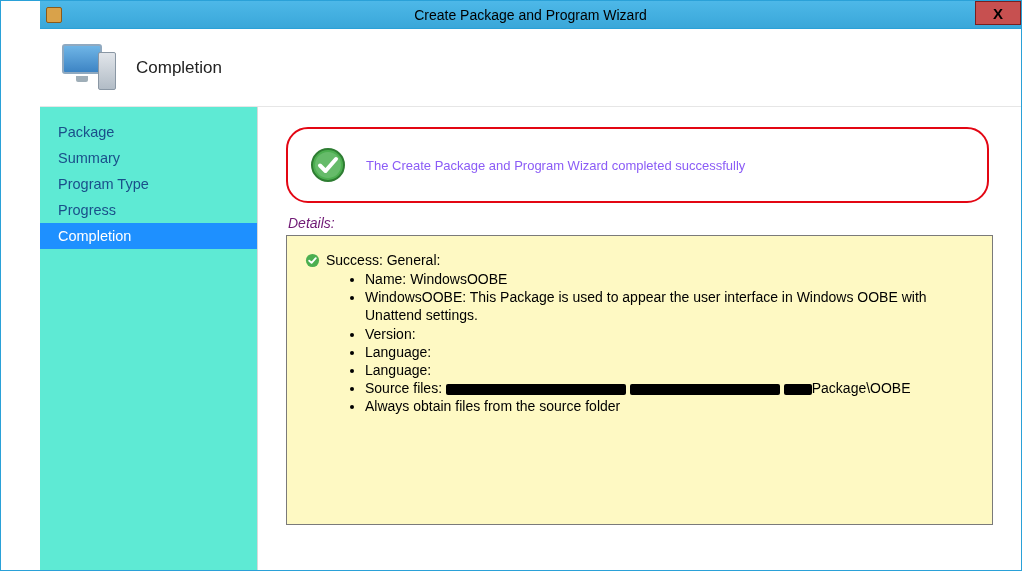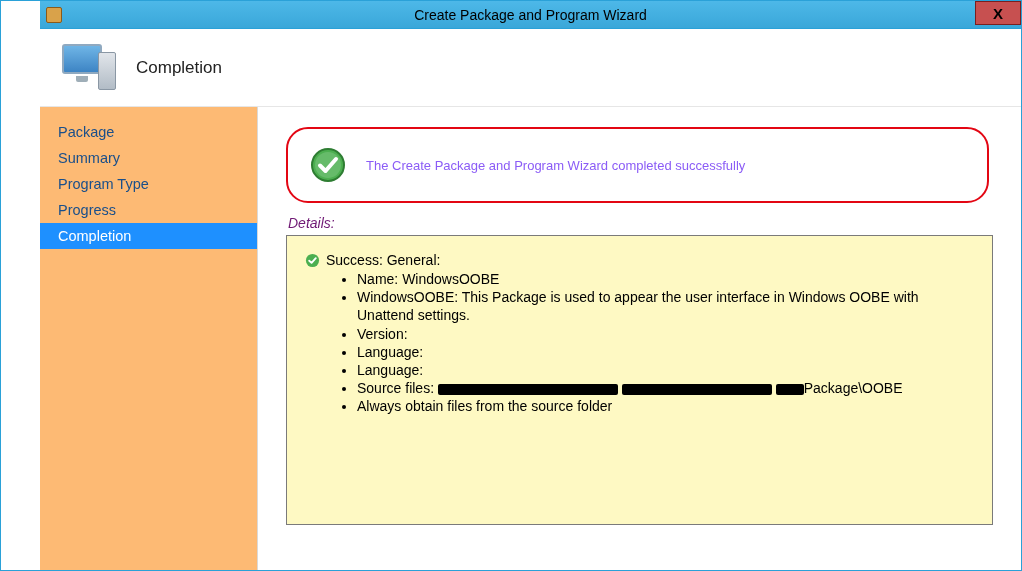--- a/index.html
+++ b/index.html
@@ -105,21 +105,21 @@
     }
     .body-area {
       flex: 1;
       display: flex;
       overflow: hidden;
     }
     .sidebar {
       width: 218px;
       border-right: 1px solid #d9d9d9;
       padding-top: 12px;
-      background: #fdba74;
+      background: #5eead4;
     }
     .side-item {
       padding: 5px 18px;
       font-size: 14.5px;
       color: #1a4f8a;
       cursor: pointer;
     }
     .side-item.active {
       background: #1e90ff;
       color: #fff;
@@ -168,20 +168,21 @@
     .small-check {
       width: 15px; height: 15px; flex-shrink: 0;
     }
     ul.detail-list {
       list-style: disc;
       padding-left: 52px;
       margin-top: 0;
     }
     ul.detail-list li {
       line-height: 1.3;
+      margin-left: 8px;
     }
     .redacted {
       display: inline-block;
       background: #000;
       height: 11px;
       vertical-align: middle;
       border-radius: 2px;
     }
   </style>
 </head>

